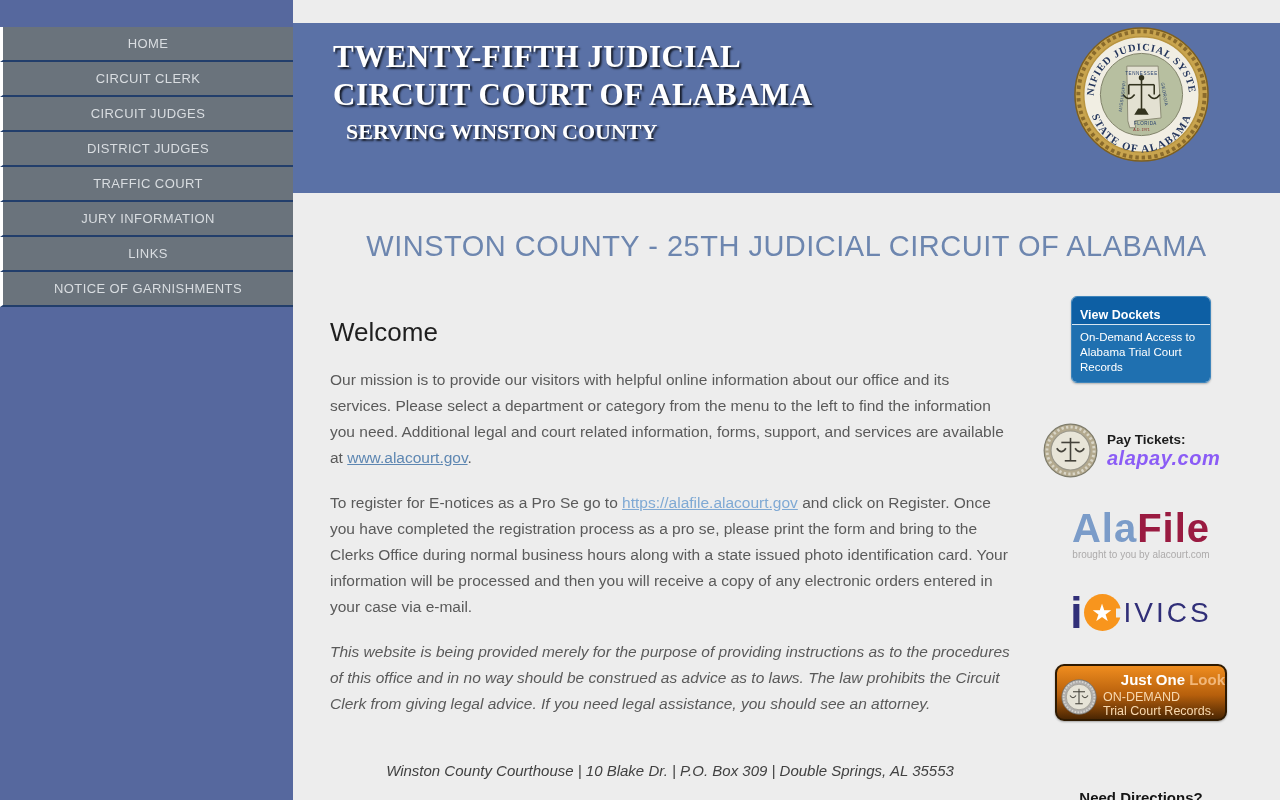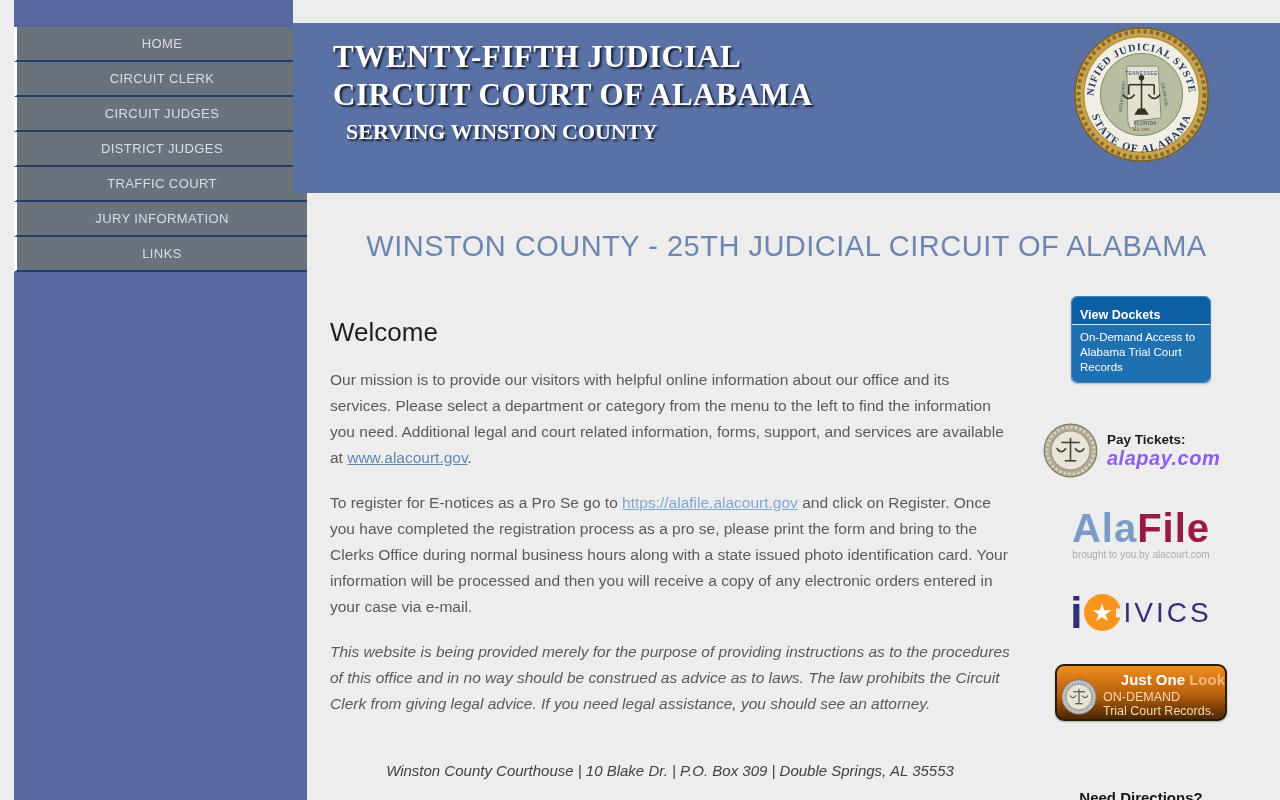--- a/index.html
+++ b/index.html
@@ -1,21 +1,21 @@
 <!DOCTYPE html>
 <html><head>
 <meta charset="utf-8">
 <style>
   * { margin:0; padding:0; box-sizing:border-box; }
   html,body { width:1280px; height:800px; }
   body { font-family:"Liberation Sans","DejaVu Sans",sans-serif; }
   .page { position:relative; width:1280px; height:800px; background:#ededed; overflow:hidden; }
 
   
-  .sidebar { position:absolute; left:14px; top:0; bottom:0; width:293px; background:#56689e; }
+  .sidebar { position:absolute; left:0; top:0; bottom:0; width:293px; background:#56689e; }
   .menu { margin-top:27px; }
   .menu-item {
     height:35px; background:#6a737c; border-left:3px solid #ffffff;
     border-bottom:2px solid #223e6b; display:flex; align-items:center; justify-content:center;
     color:#d9dde1; font-size:13px; letter-spacing:.4px; cursor:pointer;
   }
 
   
   .topstrip { position:absolute; left:293px; right:0; top:0; height:23px; background:#ededed; }
   .header-band { position:absolute; left:293px; right:0; top:23px; height:170px; background:#5a71a6; }
@@ -80,20 +80,21 @@
 
   <div class="sidebar">
     <div class="menu">
       <div class="menu-item">HOME</div>
       <div class="menu-item">CIRCUIT CLERK</div>
       <div class="menu-item">CIRCUIT JUDGES</div>
       <div class="menu-item">DISTRICT JUDGES</div>
       <div class="menu-item">TRAFFIC COURT</div>
       <div class="menu-item">JURY INFORMATION</div>
       <div class="menu-item">LINKS</div>
+      <div class="menu-item">NOTICE OF GARNISHMENTS</div>
     </div>
   </div>
 
   <div class="topstrip"></div>
   <div class="header-band">
     <div class="titles">
       <div class="title-line">TWENTY-FIFTH JUDICIAL</div>
       <div class="title-line">CIRCUIT COURT OF ALABAMA</div>
       <div class="subtitle-line">SERVING WINSTON COUNTY</div>
     </div>

